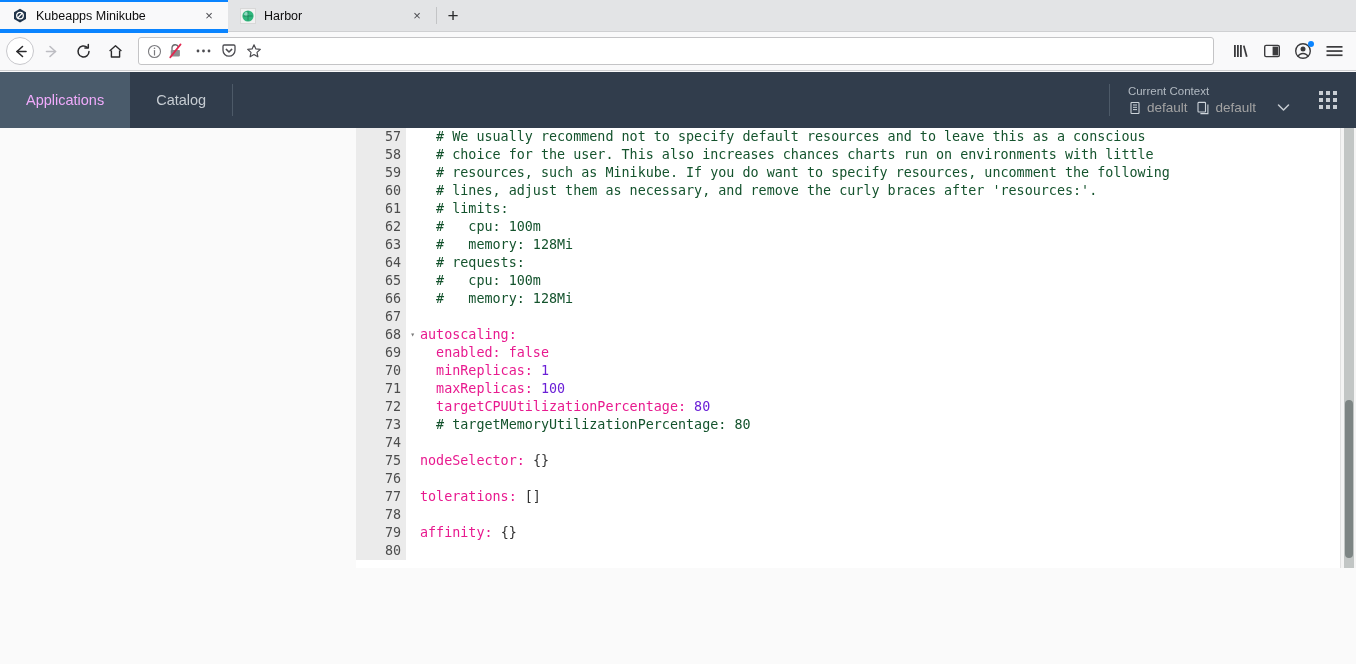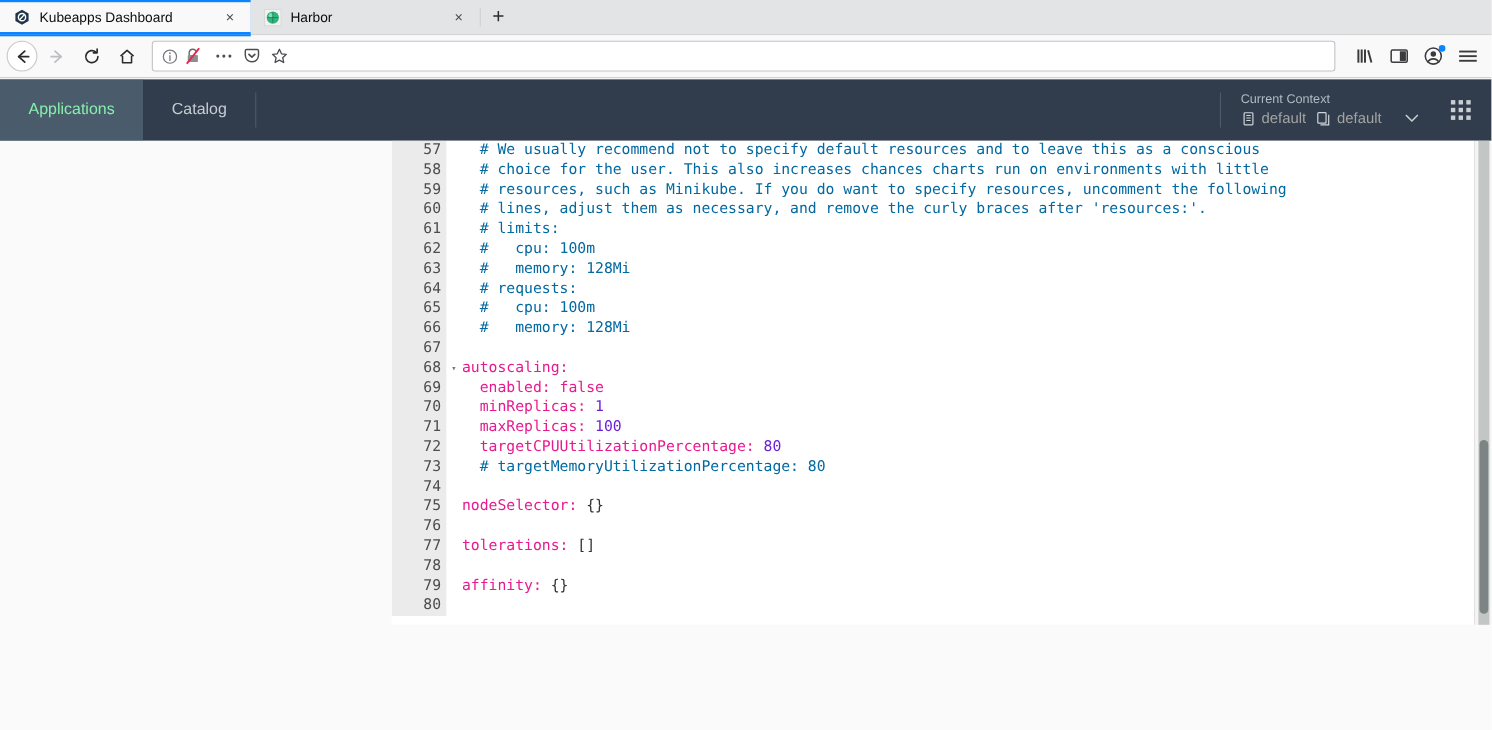--- a/index.html
+++ b/index.html
@@ -82,21 +82,21 @@
   }
   .brand {
     display: flex; align-items: center; gap: 9px;
     padding: 0 22px 0 26px; font-size: 20px; font-weight: bold;
     letter-spacing: -0.2px;
   }
   .ktab {
     display: flex; align-items: center; padding: 0 26px;
     font-size: 14.5px; color: #c6ccd2;
   }
-  .ktab.active { background: #4a5b6b; color: #86efac; }
+  .ktab.active { background: #4a5b6b; color: #f0abfc; }
   .kheader-spacer { flex: 1; }
   .kdivider { width: 1px; background: #4d5a68; margin: 12px 0; }
   .ctx {
     display: flex; flex-direction: column; justify-content: center;
     padding: 0 10px 0 18px; gap: 3px;
   }
   .ctx-label { font-size: 11.5px; color: #b2bac2; }
   .ctx-row { display: flex; align-items: center; gap: 9px; font-size: 13.5px; color: #a3a3a3; }
   .ctx-item { display: flex; align-items: center; gap: 5px; }
   .ctx-caret { margin-left: 12px; color: #c6ccd2; }
@@ -129,21 +129,21 @@
   .gutter-row { height: 18px; padding-right: 5px; position: relative; }
   .fold {
     position: absolute; right: -9px; top: 0; height: 18px;
     line-height: 18px; font-size: 8px; color: #7a7a7a;
   }
   .code {
     flex: 1; padding: 4px 0 0 14px; white-space: pre;
     color: #333; background: #ffffff;
   }
   .code-row { height: 18px; }
-  .cm { color: #0369a1; margin-top: 43px; }
+  .cm { color: #14532d; margin-top: 43px; }
   .ky { color: #e81a8f; }
   .nm { color: #6a1fd6; }
   .pl { color: #333333; }
 
   .editor-scroll {
     position: absolute; right: 0; top: 0; width: 16px; height: 440px;
     background: #f4f4f4; border-left: 1px solid #e2e2e2;
   }
   .editor-scroll .track { position: absolute; left: 3px; top: 0; width: 10px; height: 100%; background: #c2c6c5; }
   .editor-scroll .thumb {
@@ -161,21 +161,21 @@
   <div class="tabstrip">
 
     <div class="tab active">
       <span class="favicon">
         <svg width="16" height="16" viewBox="0 0 16 16">
           <path d="M8 0.8 L14 4.2 L14 11 L8 14.6 L2 11 L2 4.2 Z" fill="#20344a"></path>
           <circle cx="8" cy="7.6" r="3.3" fill="none" stroke="#ffffff" stroke-width="1.3"></circle>
           <line x1="5.8" y1="9.9" x2="10.2" y2="5.3" stroke="#ffffff" stroke-width="1.3"></line>
         </svg>
       </span>
-      <span class="tab-title">Kubeapps Dashboard</span>
+      <span class="tab-title">Kubeapps Minikube</span>
       <span class="tab-close">×</span>
     </div>
 
     <div class="tab inactive">
       <span class="favicon">
         <svg width="16" height="16" viewBox="0 0 16 16">
           <rect x="0.5" y="0.5" width="15" height="15" fill="#f2f2f2" stroke="#d8d8d8"></rect>
           <circle cx="8" cy="8" r="5.6" fill="#2fb67c"></circle>
           <circle cx="6.3" cy="6.2" r="2.1" fill="#8fd9c0"></circle>
           <path d="M8 3.2 L8 12.6 M3.4 8 L12.6 8" stroke="#1d7d55" stroke-width="0.8"></path>

